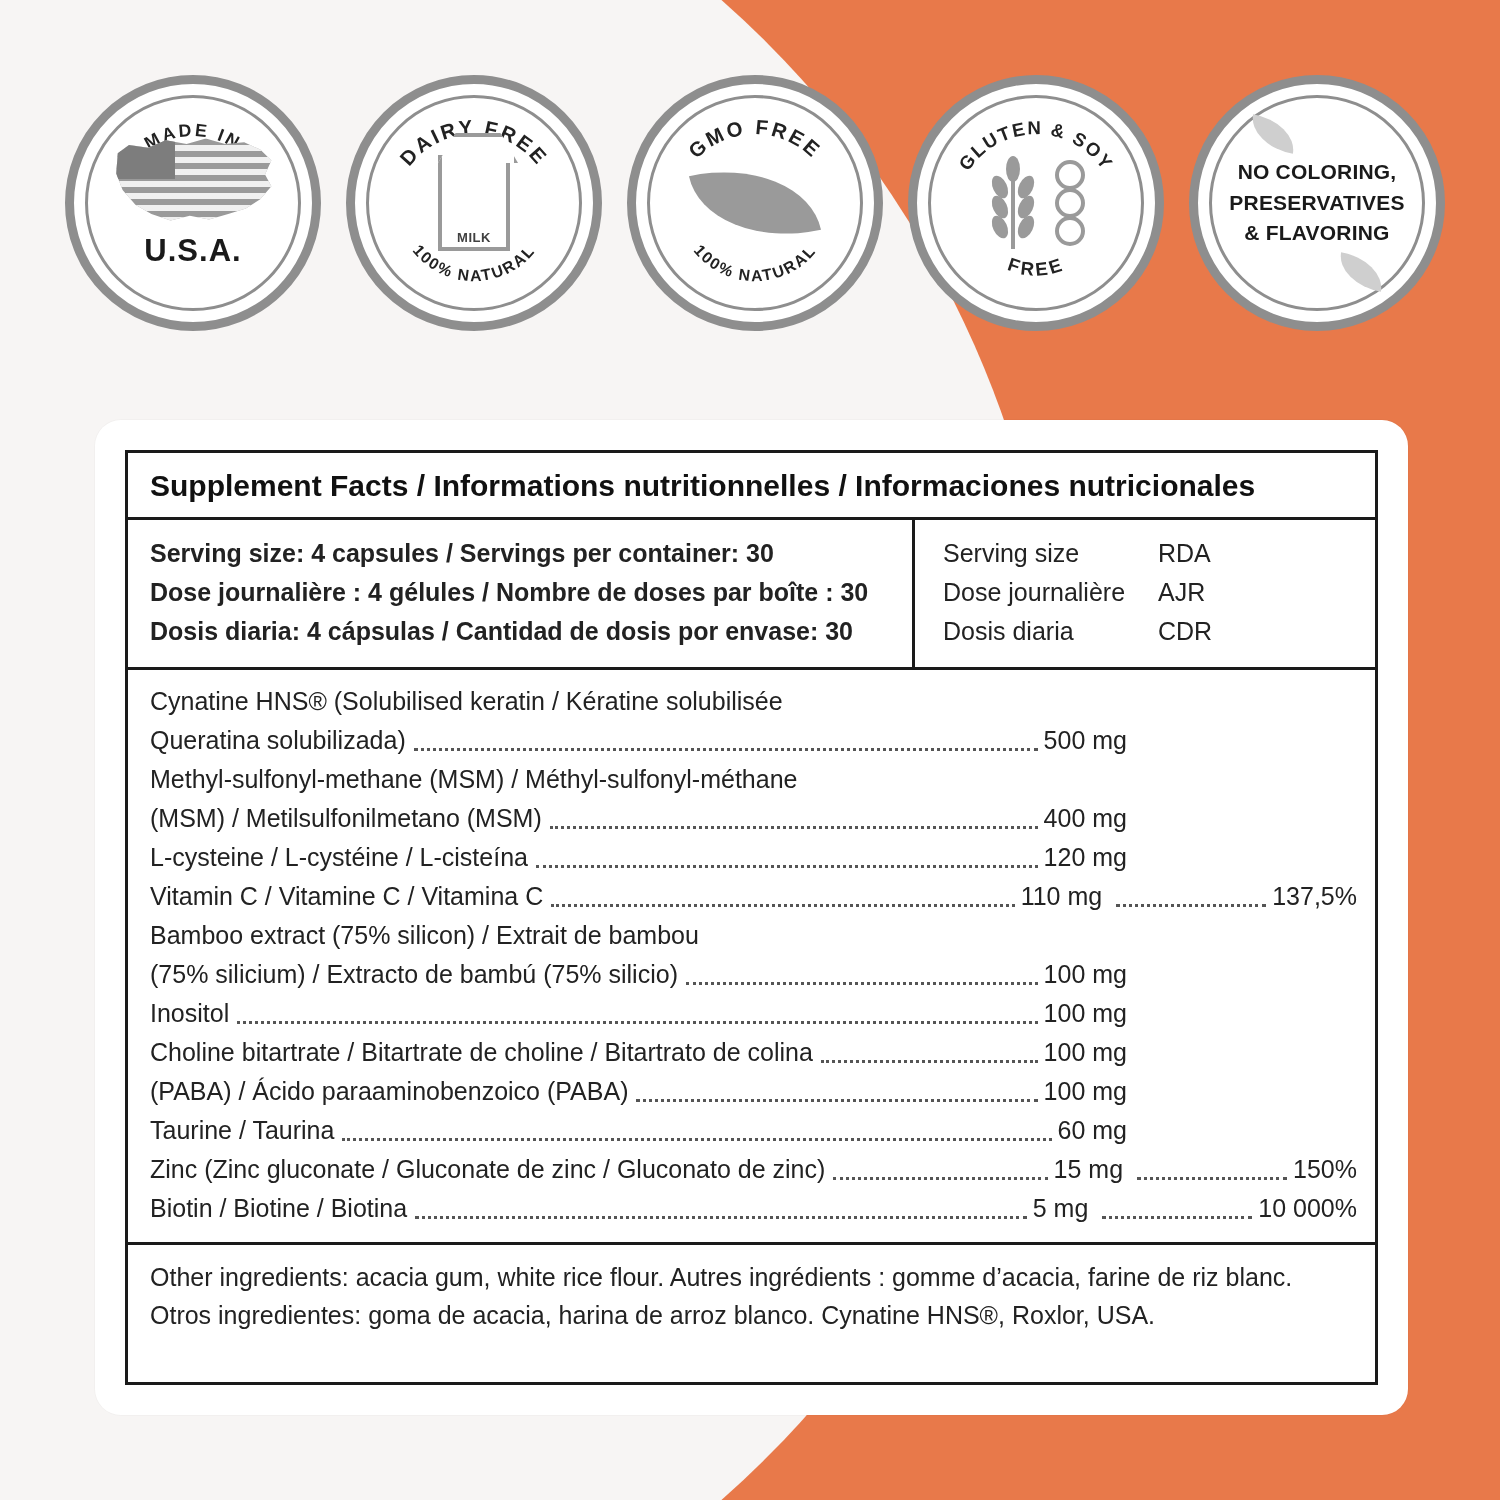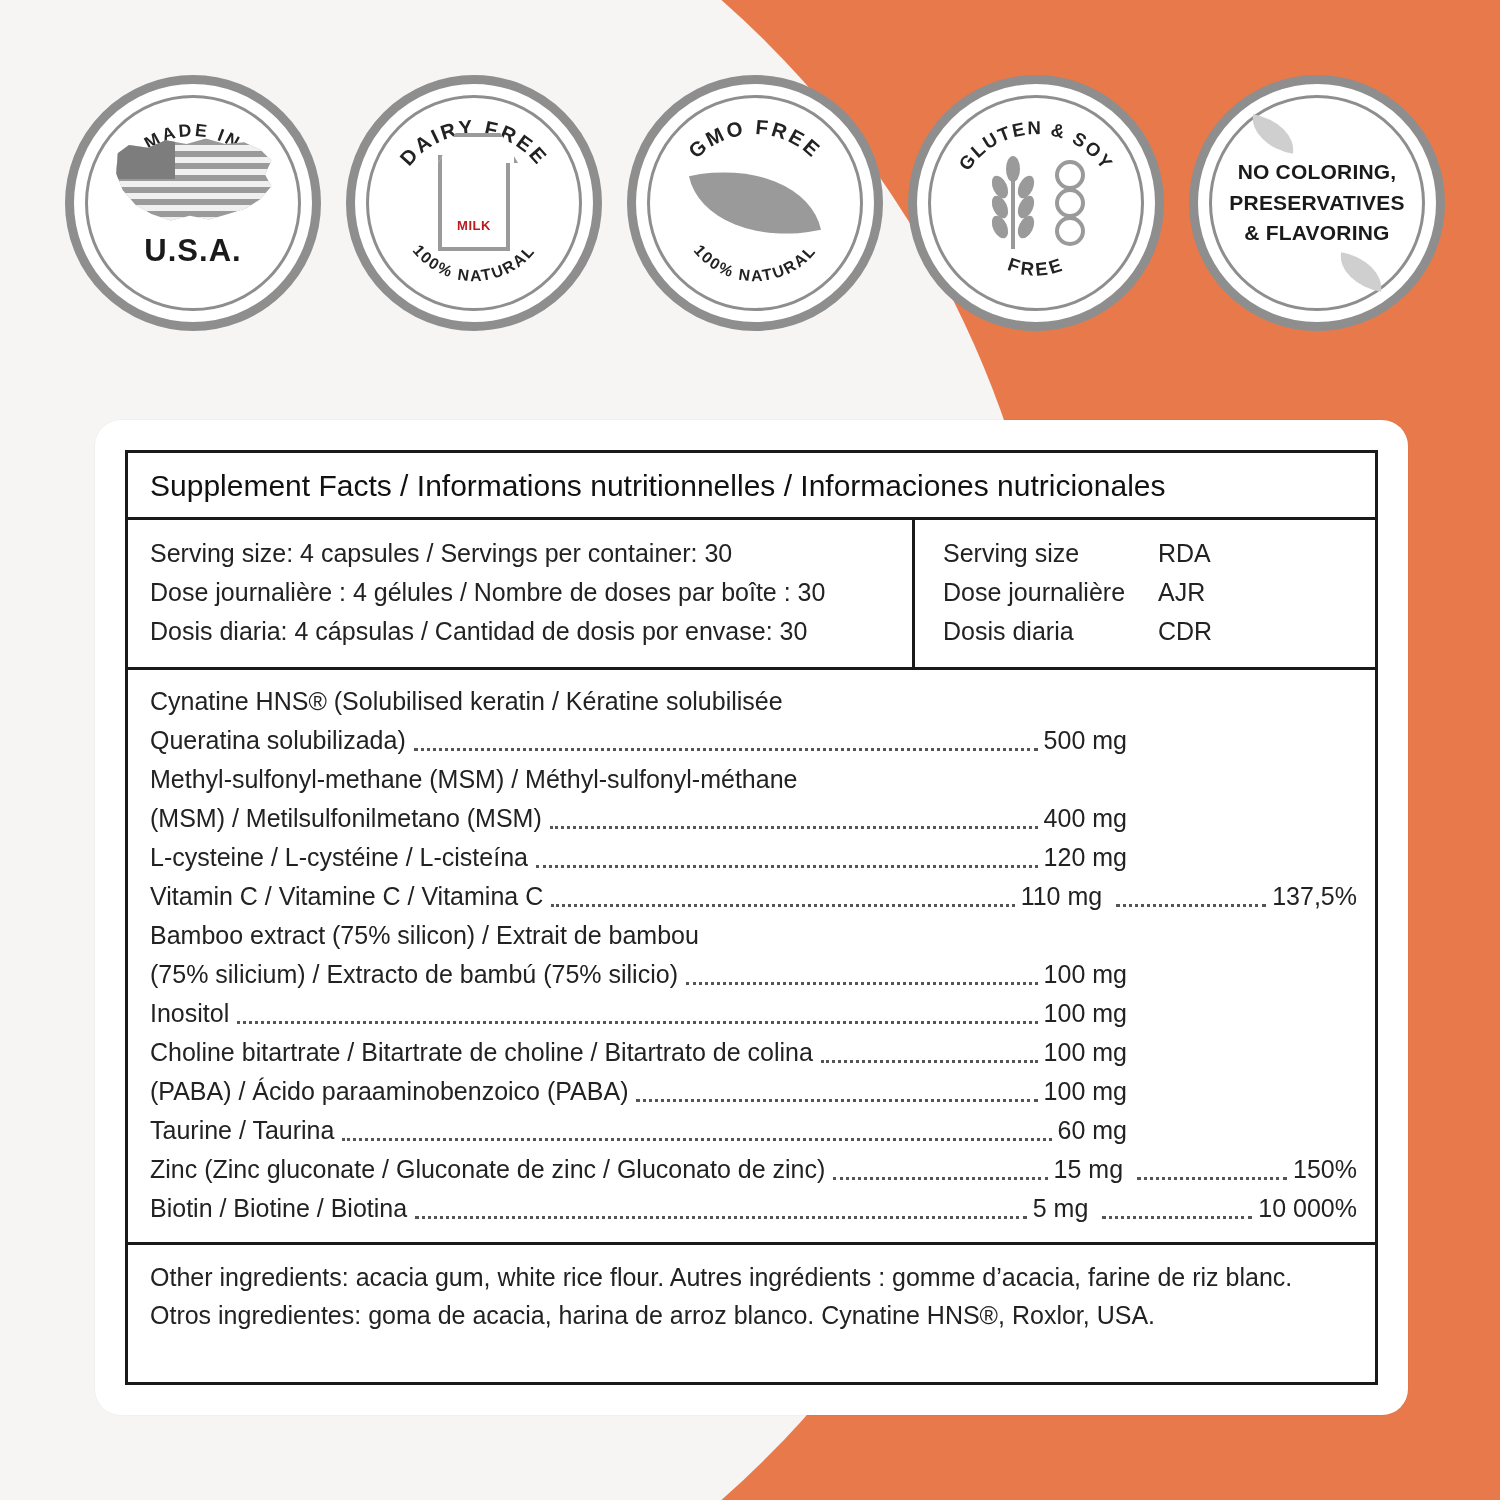--- a/index.html
+++ b/index.html
@@ -88,21 +88,21 @@
     position: relative;
     display: flex; align-items: flex-end; justify-content: center;
   }
   .milk:before {
     content: ""; position: absolute; top: -26px; left: -4px;
     width: 72px; height: 26px;
     background: #ffffff;
     border: 4px solid #9a9a9a; border-bottom: none;
     clip-path: polygon(0 100%, 22% 0, 78% 0, 100% 100%);
   }
-  .milk-text { font-size: 13px; color: #b91c1c; font-weight: bold; margin-bottom: 14px; letter-spacing: .5px; }
+  .milk-text { font-size: 13px; color: #404040; font-weight: bold; margin-bottom: 2px; letter-spacing: .5px; }
 
   
   .leaf {
     width: 118px; height: 80px;
     background: #9a9a9a;
     border-radius: 0 100% 0 100%;
     transform: rotate(-12deg);
   }
 
   
@@ -124,27 +124,27 @@
     border-radius: 26px;
     z-index: 6;
     box-shadow: 0 0 0 1px rgba(0,0,0,0.02);
   }
   .facts {
     position: absolute;
     left: 30px; top: 30px; right: 30px; bottom: 30px;
     border: 3px solid #1a1a1a;
   }
   .facts-title {
-    font-size: 30px; font-weight: normal; color: #111;
+    font-size: 30px; font-weight: bold; color: #111;
     padding: 16px 20px 14px 22px;
     border-bottom: 3px solid #1a1a1a;
     white-space: nowrap;
   }
   .serving-row { display: flex; border-bottom: 3px solid #1a1a1a; }
-  .serving-left { flex: 1 1 auto; padding: 14px 20px 16px 22px; }
+  .serving-left { flex: 1 1 auto; padding: 14px 20px 16px 22px; font-weight: bold; }
   .serving-right { width: 463px; border-left: 3px solid #1a1a1a; padding: 14px 20px 16px 28px; }
   .serving-left div { font-size: 25px; color: #222; line-height: 1.56; white-space: nowrap; }
   .rda-line { display: flex; font-size: 25px; color: #222; line-height: 1.56; }
   .rda-line .lbl { width: 215px; }
   .rda-line .val { }
 
   .ing-list { padding: 12px 18px 14px 22px; border-bottom: 3px solid #1a1a1a; }
   .ing {
     font-size: 25px; color: #222; line-height: 1.56;
     display: flex; align-items: flex-end; white-space: nowrap;

